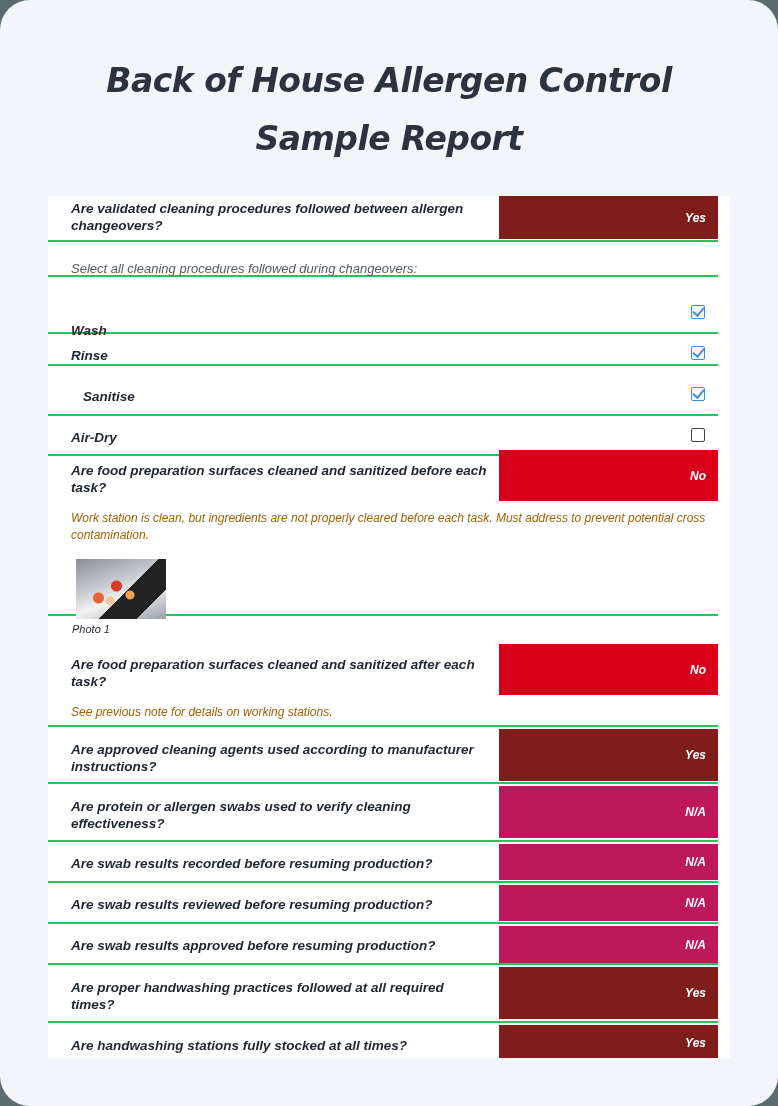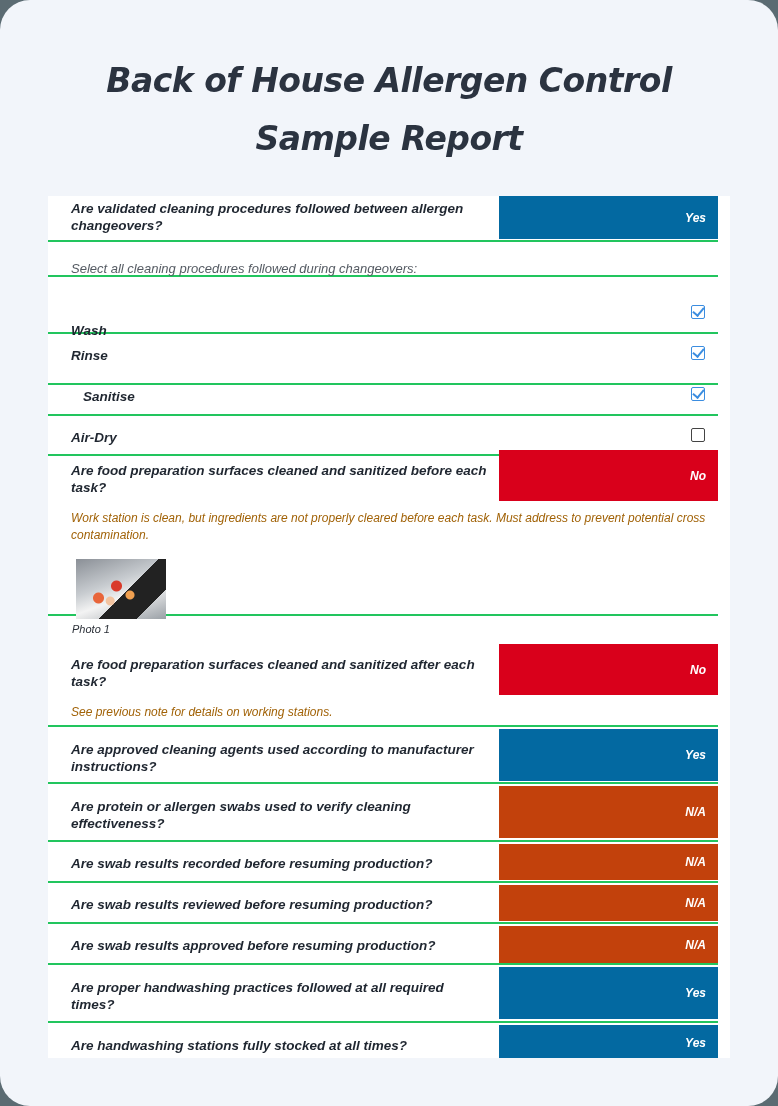--- a/index.html
+++ b/index.html
@@ -41,23 +41,23 @@
       font-weight: bold; font-size: 13.5px; line-height: 17px;
       color: #1f2630;
       width: 420px;
     }
     .ans {
       position: absolute; left: 451px; width: 219px;
       color: #ffffff; font-size: 12px; font-weight: bold;
       text-align: right; padding-right: 12px;
       display: flex; align-items: center; justify-content: flex-end;
     }
-    .yes { background: #0369a1; }
+    .yes { background: #7f1d1d; }
     .no { background: #d9001b; }
-    .na { background: #c2410c; }
+    .na { background: #be185d; }
     .sub {
       position: absolute; left: 23px;
       font-size: 13px; color: #555b63;
     }
     .note {
       position: absolute; left: 23px; width: 640px;
       font-size: 12px; line-height: 17px; color: #a16207;
     }
     .cb {
       position: absolute; left: 643px; width: 14px; height: 14px;
@@ -104,21 +104,21 @@
     </div>
 
     <div class="row" style="top:46px;height:35px;">
       <div class="sub" style="top:19px;">Select all cleaning procedures followed during changeovers:</div>
     </div>
 
     <div class="row" style="top:97px;height:41px;">
       <div class="q" style="top:13px;margin-top:16px;">Wash</div>
       <div class="cb checked" style="top:12px;"></div>
     </div>
-    <div class="row" style="top:138px;height:51px;">
+    <div class="row" style="top:138px;height:32px;">
       <div class="q" style="top:13px;">Rinse</div>
       <div class="cb checked" style="top:12px;"></div>
     </div>
     <div class="row" style="top:179px;height:41px;">
       <div class="q" style="top:13px;margin-left:12px;">Sanitise</div>
       <div class="cb checked" style="top:12px;"></div>
     </div>
     <div class="row" style="top:220px;height:40px;">
       <div class="q" style="top:13px;">Air-Dry</div>
       <div class="cb unchecked" style="top:12px;"></div>

